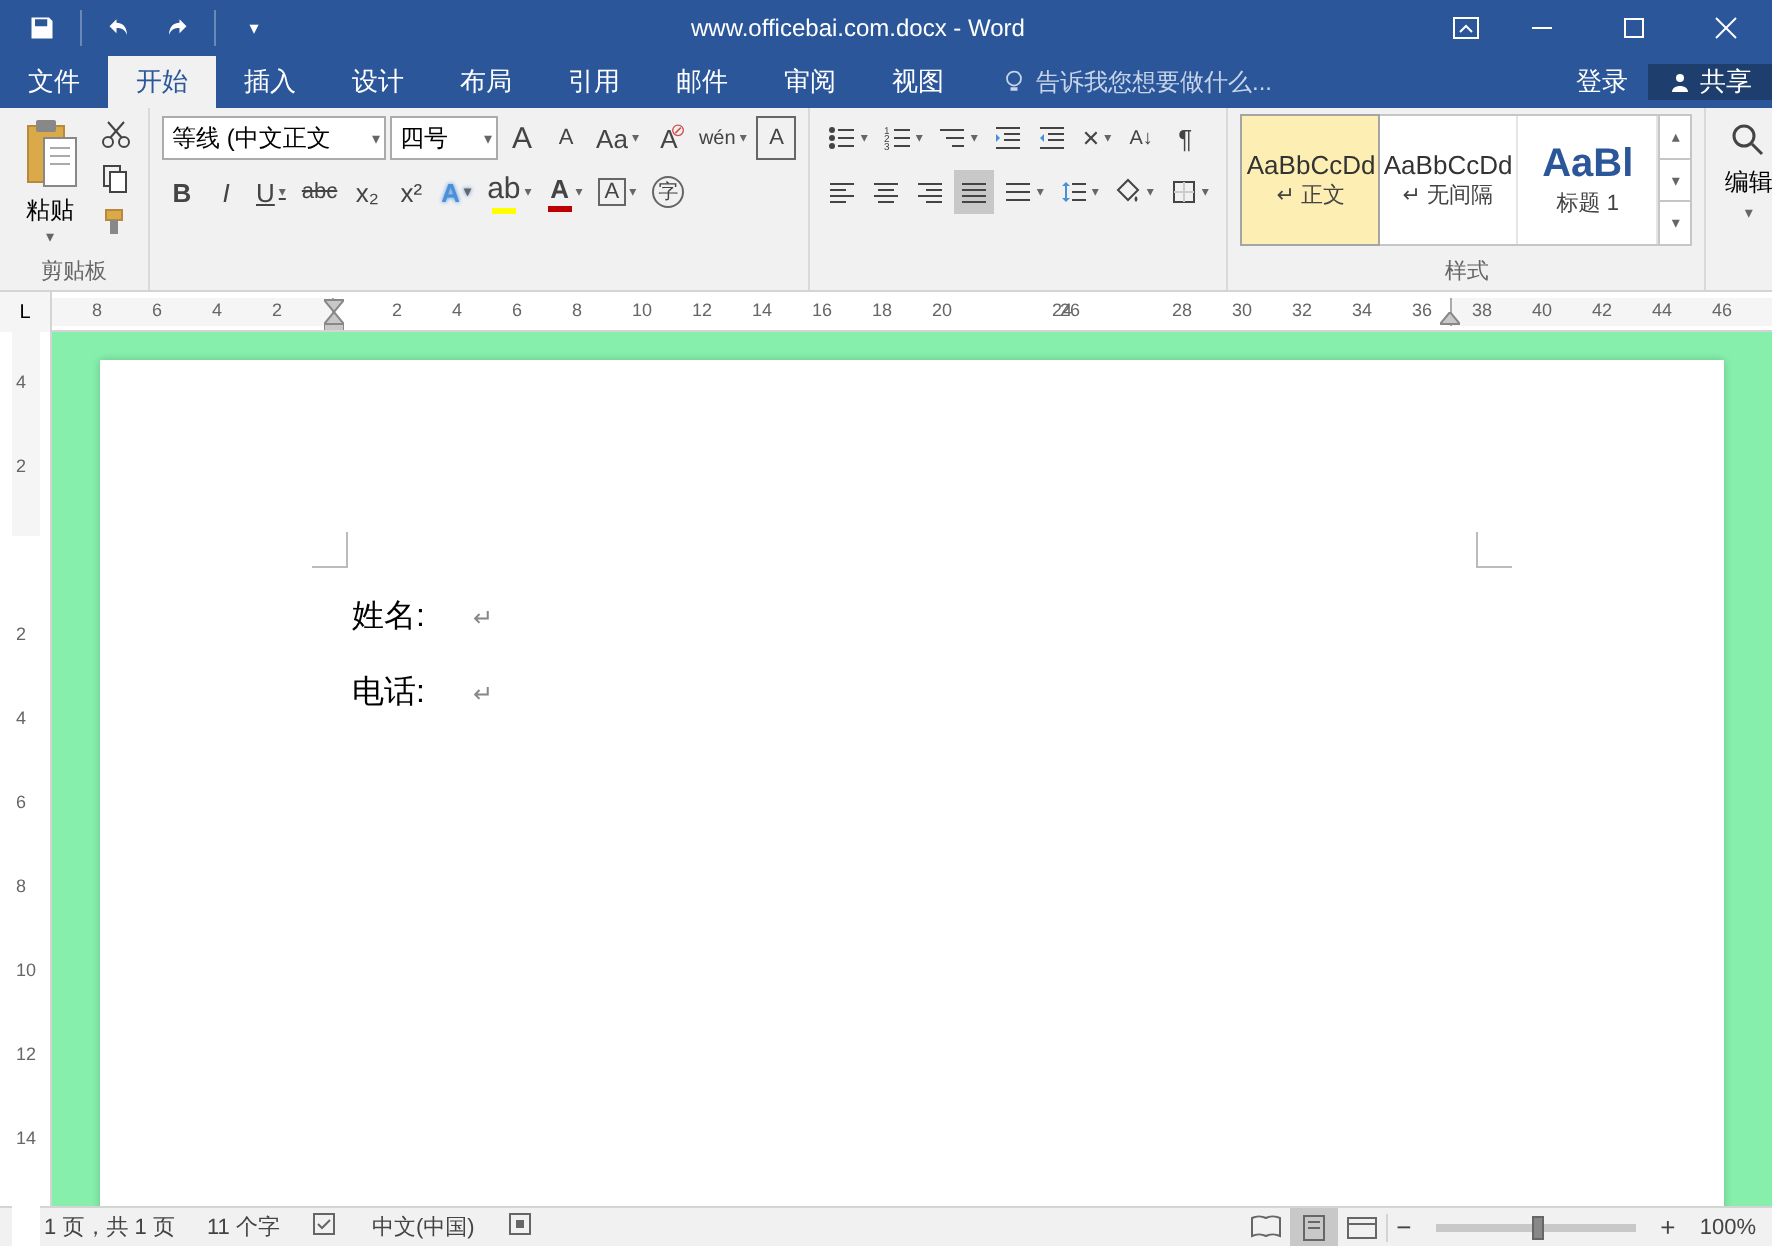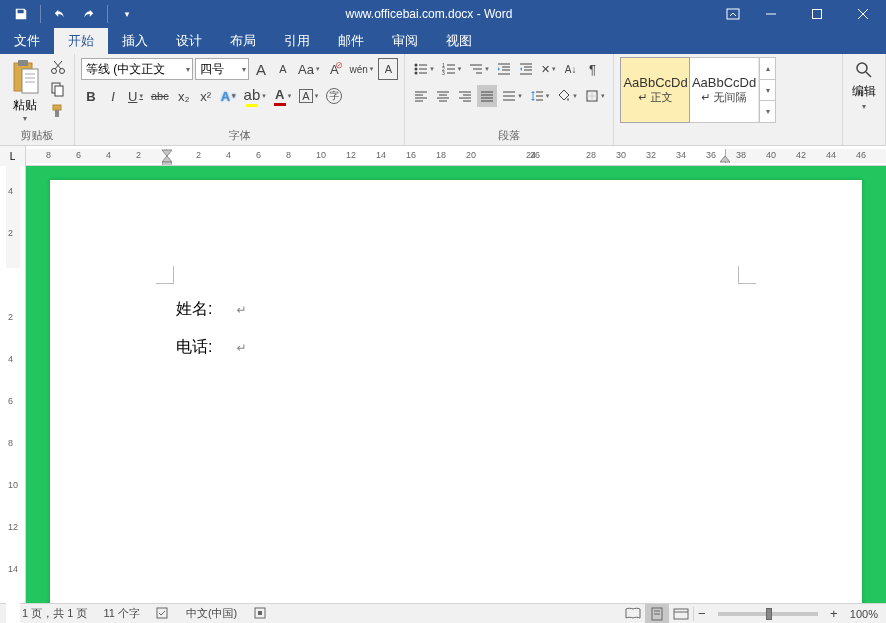--- a/index.html
+++ b/index.html
@@ -76,21 +76,21 @@
 .hruler-page { position: absolute; top: 3px; height: 14px; background: #fff; border-left: 1px solid #aaa; border-right: 1px solid #aaa; }
 .hruler-num { position: absolute; top: 4px; font-size: 9px; color: #666; }
 .indent-marker { position: absolute; top: 2px; width: 10px; height: 16px; }
 
 
 .doc-area { display: flex; height: 437px; background: #e6e6e6; }
 .vruler { width: 26px; background: #fff; border-right: 1px solid #d4d4d4; position: relative; }
 .vruler-bg { position: absolute; left: 6px; top: 0; width: 14px; bottom: 0; background: #f5f5f5; }
 .vruler-page { position: absolute; left: 6px; width: 14px; background: #fff; }
 .vruler-num { position: absolute; left: 8px; font-size: 9px; color: #666; }
-.doc-scroll { flex: 1; overflow: hidden; position: relative; background: #22c55e; }
+.doc-scroll { flex: 1; overflow: hidden; position: relative; background: #86efac; }
 .page { position: absolute; left: 24px; top: 14px; width: 812px; height: 600px; background: #fff; box-shadow: 0 0 4px rgba(0,0,0,.2); }
 .page-margin-tl { position: absolute; left: 106px; top: 86px; width: 18px; height: 18px; border-right: 1px solid #bbb; border-bottom: 1px solid #bbb; }
 .page-margin-tr { position: absolute; right: 106px; top: 86px; width: 18px; height: 18px; border-left: 1px solid #bbb; border-bottom: 1px solid #bbb; }
 .doc-content { position: absolute; left: 126px; top: 110px; font-family: "SimSun", serif; font-size: 16px; line-height: 2.4; color: #000; }
 .doc-line { white-space: pre; }
 .para-mark { color: #888; font-size: 12px; margin-left: 24px; }
 
 
 .statusbar { height: 20px; background: #f1f1f1; border-top: 1px solid #d4d4d4; display: flex; align-items: center; font-size: 11px; color: #444; }
 .status-item { padding: 0 8px; cursor: pointer; }
@@ -159,20 +159,37 @@
 <div class="menubar">
   <div class="menu-tab file">文件</div>
   <div class="menu-tab active">开始</div>
   <div class="menu-tab">插入</div>
   <div class="menu-tab">设计</div>
   <div class="menu-tab">布局</div>
   <div class="menu-tab">引用</div>
   <div class="menu-tab">邮件</div>
   <div class="menu-tab">审阅</div>
   <div class="menu-tab">视图</div>
+  <div class="tell-me">
+    <svg viewBox="0 0 16 16">
+        <circle cx="8" cy="6" r="4" fill="none" stroke="#c8d4e8"></circle>
+        <path d="M6 11h4v2H6z" fill="#c8d4e8"></path>
+      </svg>
+    <span>告诉我您想要做什么...</span>
+  </div>
+  <div class="right-menu">
+    <div class="login">登录</div>
+    <div class="share">
+      <svg width="12" height="12" viewBox="0 0 12 12">
+          <circle cx="6" cy="4" r="2" fill="#fff"></circle>
+          <path d="M2 11c0-2 2-3 4-3s4 1 4 3" fill="#fff"></path>
+        </svg>
+      <span>共享</span>
+    </div>
+  </div>
 </div>
 
 <div class="ribbon">
 
   <div class="ribbon-group">
     <div class="ribbon-group-body">
       <div class="paste-btn">
         <svg class="paste-icon" viewBox="0 0 30 36">
             <rect x="4" y="4" width="18" height="28" fill="#d9a94a" stroke="#b8893a"></rect>
             <rect x="8" y="1" width="10" height="6" rx="1" fill="#888"></rect>
@@ -253,21 +270,20 @@
             </div>
           <div class="ribbon-icon-btn dd">
               <span style="border:1px solid #666;padding:0 2px;font-size:11px">A</span>
             </div>
           <div class="ribbon-icon-btn">
               <span style="border:1px solid #666;border-radius:50%;width:16px;height:16px;display:flex;align-items:center;justify-content:center;font-size:10px">字</span>
             </div>
         </div>
       </div>
     </div>
-    <div class="ribbon-group-label">字体</div>
   </div>
 
   <div class="ribbon-group">
     <div class="ribbon-group-body">
       <div class="para-grid">
         <div class="font-row">
           <div class="ribbon-icon-btn dd">
               <svg width="14" height="14" viewBox="0 0 14 14">
                 <circle cx="2" cy="3" r="1.5" fill="#444"></circle>
                 <line x1="5" y1="3" x2="13" y2="3" stroke="#444"></line>
@@ -380,41 +396,45 @@
           <div class="ribbon-icon-btn dd">
               <svg width="14" height="14" viewBox="0 0 14 14">
                 <rect x="2" y="2" width="10" height="10" fill="none" stroke="#444"></rect>
                 <line x1="2" y1="7" x2="12" y2="7" stroke="#ccc"></line>
                 <line x1="7" y1="2" x2="7" y2="12" stroke="#ccc"></line>
               </svg>
             </div>
         </div>
       </div>
     </div>
-    <div class="ribbon-group-label">段落</div>
   </div>
 
   <div class="ribbon-group" style="flex:1">
     <div class="ribbon-group-body">
       <div class="styles-gallery">
         <div class="style-item sel">
           <div class="style-preview">AaBbCcDd</div>
           <div class="style-name">↵ 正文</div>
         </div>
         <div class="style-item">
           <div class="style-preview">AaBbCcDd</div>
           <div class="style-name">↵ 无间隔</div>
         </div>
+        <div class="style-item">
+          <div class="style-preview big">AaBl</div>
+          <div class="style-name">标题 1</div>
+        </div>
         <div class="gallery-more">
           <div>▴</div>
           <div>▾</div>
           <div>▾</div>
         </div>
       </div>
     </div>
+    <div class="ribbon-group-label">样式</div>
   </div>
 
   <div class="ribbon-group">
     <div class="ribbon-group-body">
       <div class="edit-col">
         <div class="ribbon-icon-btn">
             <svg width="20" height="20" viewBox="0 0 20 20">
               <circle cx="8" cy="8" r="5" fill="none" stroke="#444" stroke-width="1.5"></circle>
               <line x1="12" y1="12" x2="17" y2="17" stroke="#444" stroke-width="1.5"></line>
             </svg>

